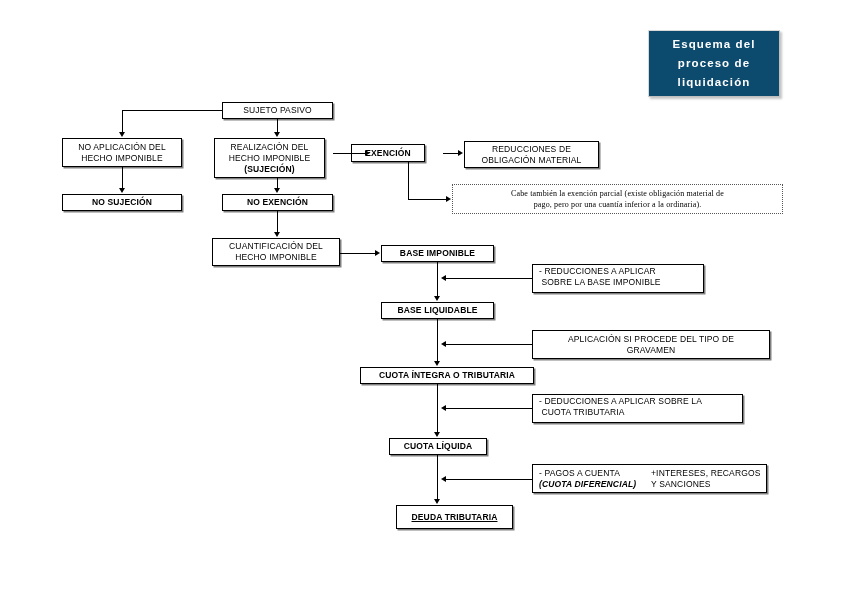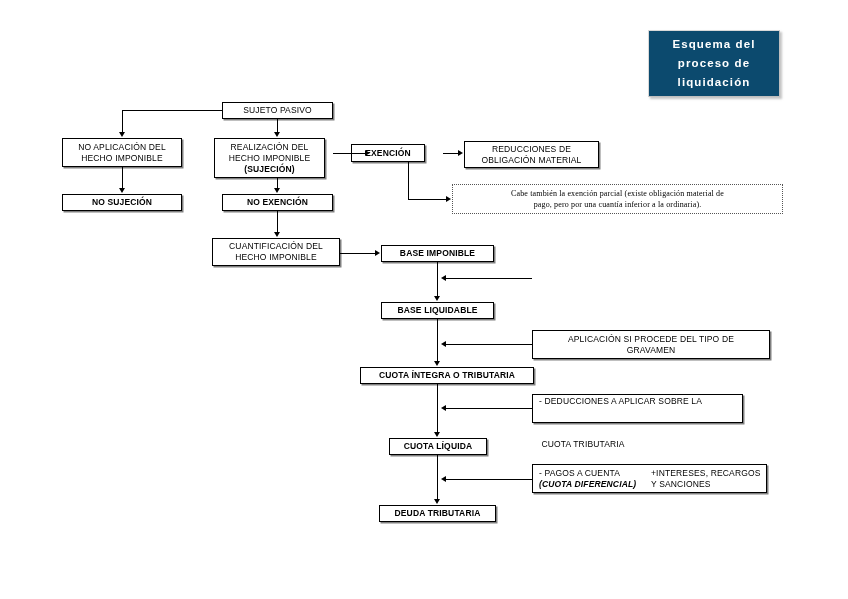--- a/index.html
+++ b/index.html
@@ -122,49 +122,53 @@
 
   <div class="node" style="left:212px;top:238px;width:128px;height:28px;flex-direction:column;">
     <span class="txt">CUANTIFICACIÓN DEL</span>
     <span class="txt">HECHO IMPONIBLE</span>
   </div>
 
   <div class="node" style="left:381px;top:245px;width:113px;height:17px;">
     <span class="txt bold">BASE IMPONIBLE</span>
   </div>
 
+  <div class="node left" style="left:532px;top:264px;width:172px;height:29px;flex-direction:column;">
+    <span class="txt">- REDUCCIONES A APLICAR</span>
+    <span class="txt" style="padding-left:5px;">SOBRE LA BASE IMPONIBLE</span>
+  </div>
 
   <div class="node" style="left:381px;top:302px;width:113px;height:17px;">
     <span class="txt bold">BASE LIQUIDABLE</span>
   </div>
 
   <div class="node" style="left:532px;top:330px;width:238px;height:29px;flex-direction:column;">
     <span class="txt">APLICACIÓN SI PROCEDE DEL TIPO DE</span>
     <span class="txt">GRAVAMEN</span>
   </div>
 
   <div class="node" style="left:360px;top:367px;width:174px;height:17px;">
     <span class="txt bold">CUOTA ÍNTEGRA O TRIBUTARIA</span>
   </div>
 
-  <div class="node left" style="left:532px;top:394px;width:211px;height:29px;flex-direction:column;gap:32px;">
+  <div class="node left" style="left:532px;top:394px;width:211px;height:29px;flex-direction:column;">
     <span class="txt">- DEDUCCIONES A APLICAR SOBRE LA</span>
     <span class="txt" style="padding-left:5px;">CUOTA TRIBUTARIA</span>
   </div>
 
   <div class="node" style="left:389px;top:438px;width:98px;height:17px;">
     <span class="txt bold">CUOTA LÍQUIDA</span>
   </div>
 
   <div class="node left" style="left:532px;top:464px;width:235px;height:29px;">
     <span class="txt"><span>- PAGOS A CUENTA </span><span class="b-it">(CUOTA DIFERENCIAL)</span></span>
     <span class="txt">+INTERESES, RECARGOS Y SANCIONES</span>
   </div>
 
-  <div class="node" style="left:379px;top:505px;width:117px;height:17px;">
+  <div class="node" style="left:396px;top:505px;width:117px;height:24px;text-decoration:underline;">
     <span class="txt bold">DEUDA TRIBUTARIA</span>
   </div>
 
   <div class="hline" style="left:122px;top:110px;width:100px;"></div>
   <div class="vline" style="left:122px;top:110px;height:23px;"></div>
   <div class="arr arr-down" style="left:118.6px;top:132px;"></div>
 
   <div class="vline" style="left:277px;top:119px;height:14px;"></div>
   <div class="arr arr-down" style="left:273.6px;top:132px;"></div>
 

